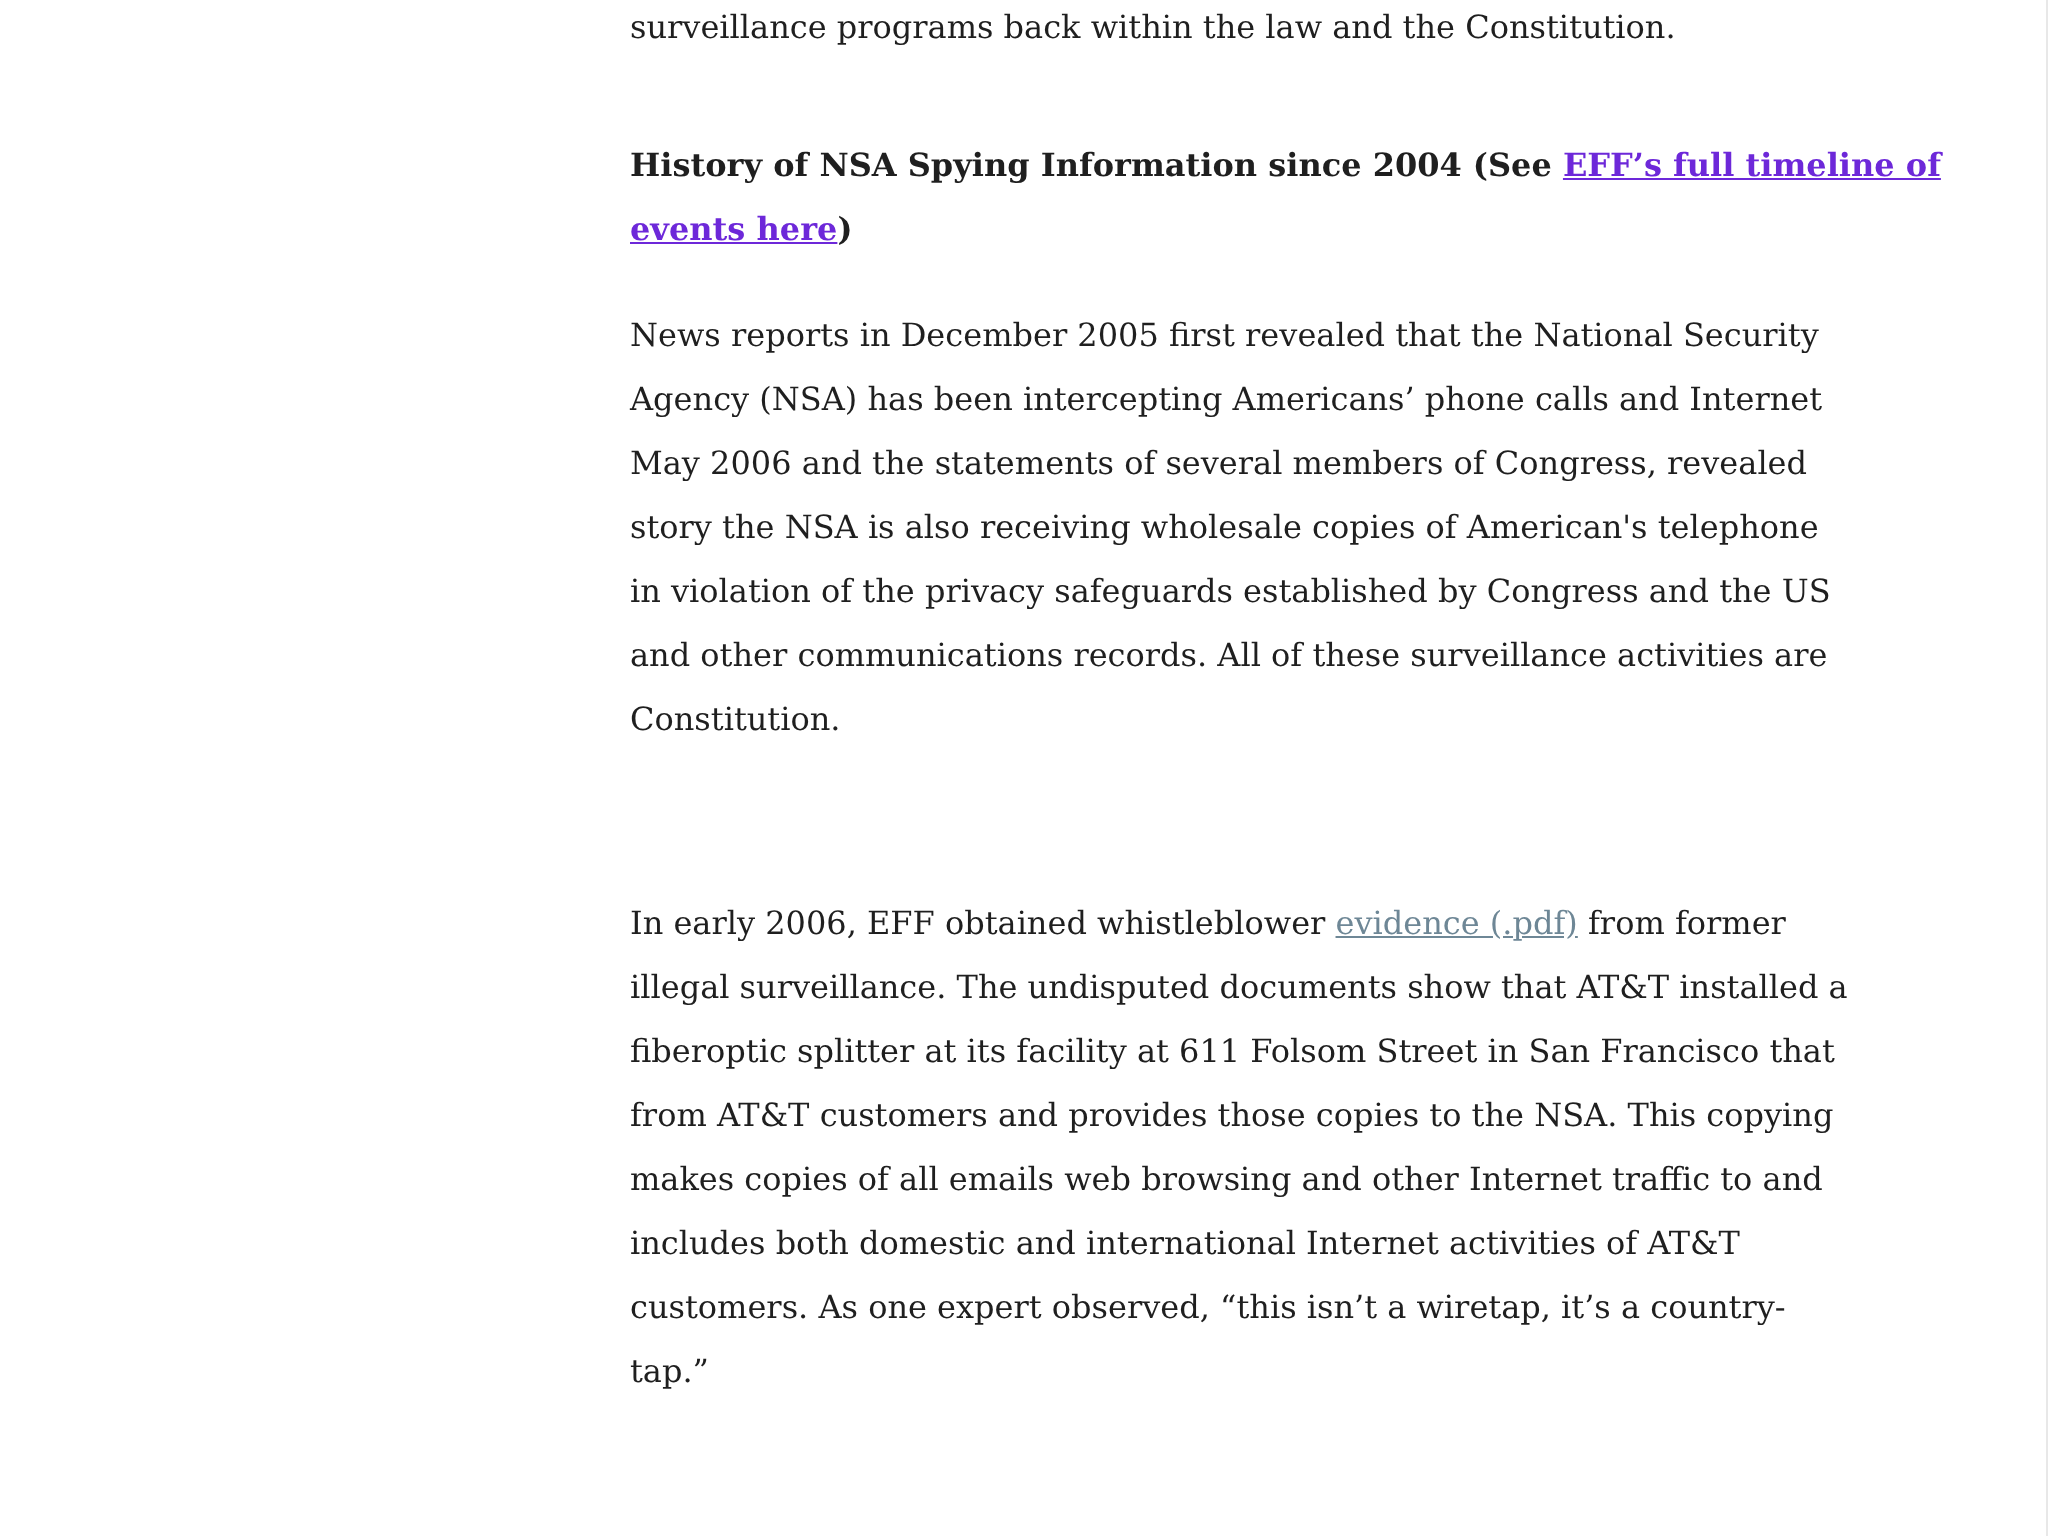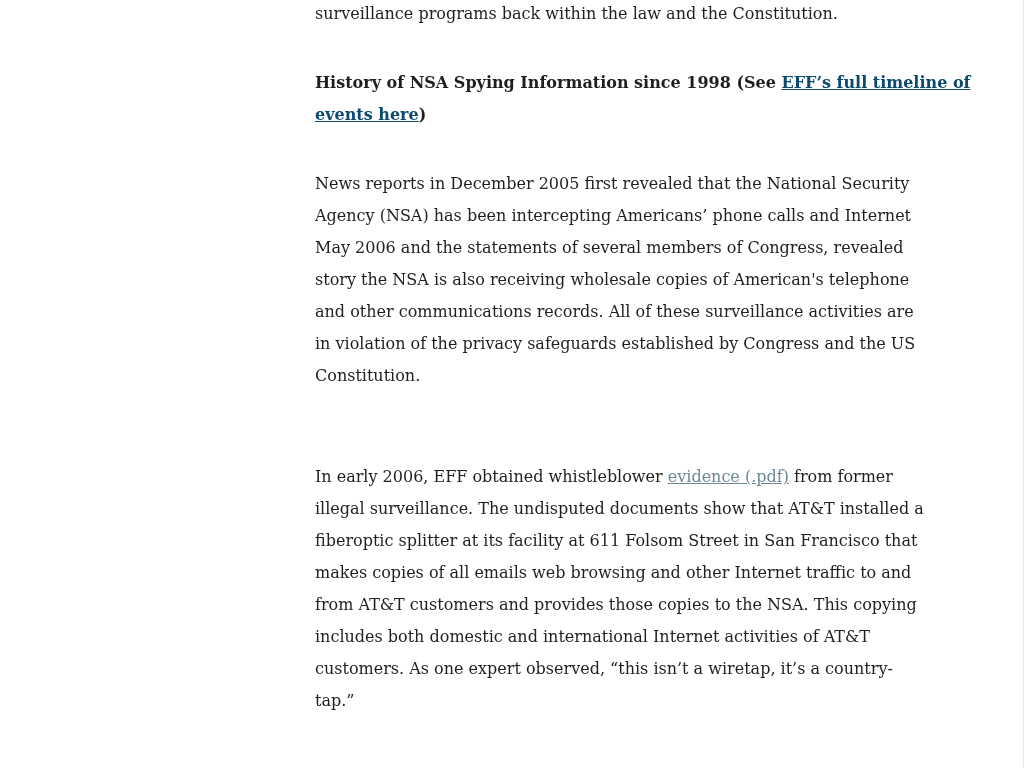--- a/index.html
+++ b/index.html
@@ -11,21 +11,21 @@
   }
   .page { position: relative; width: 1024px; height: 768px; background: #ffffff; margin-left: 20px; }
   .content {
     position: absolute; left: 295px; top: 0; width: 660px;
     color: #1f1f1f; font-size: 16px;
   }
   .para { position: absolute; left: 0; margin: 0; }
   .line { display: block; height: 32px; line-height: 32px; white-space: nowrap; }
   .heading { font-weight: bold; }
   a.hlink {
-    color: #0c4a6e; font-weight: bold;
+    color: #6d28d9; font-weight: bold;
     text-decoration: underline; cursor: pointer;
   }
   a.blink {
     color: #6e8796;
     text-decoration: underline; cursor: pointer;
   }
   
   .scrollbar {
     position: absolute; right: 0; top: 0; width: 20px; height: 768px;
     background: #f8f8f8; border-left: 1px solid #e8e8e8;
@@ -51,40 +51,40 @@
 
 <div class="page">
 
   <div class="content">
 
     <p class="para" style="top:-2px">
       <span class="line">surveillance programs back within the law and the Constitution.</span>
     </p>
 
     <p class="para heading" style="top:67px">
-      <span class="line"><span>History of NSA Spying Information since 1998 (See </span><a class="hlink">EFF’s full timeline of</a></span>
+      <span class="line"><span>History of NSA Spying Information since 2004 (See </span><a class="hlink">EFF’s full timeline of</a></span>
       <span class="line"><a class="hlink">events here</a><span>)</span></span>
     </p>
 
-    <p class="para" style="top:168px">
+    <p class="para" style="top:152px">
       <span class="line">News reports in December 2005 first revealed that the National Security</span>
       <span class="line">Agency (NSA) has been intercepting Americans’ phone calls and Internet</span>
       <span class="line">May 2006 and the statements of several members of Congress, revealed</span>
       <span class="line">story the NSA is also receiving wholesale copies of American's telephone</span>
+      <span class="line">in violation of the privacy safeguards established by Congress and the US</span>
       <span class="line">and other communications records. All of these surveillance activities are</span>
-      <span class="line">in violation of the privacy safeguards established by Congress and the US</span>
       <span class="line">Constitution.</span>
     </p>
 
-    <p class="para" style="top:461px">
+    <p class="para" style="top:446px">
       <span class="line"><span>In early 2006, EFF obtained whistleblower </span><a class="blink">evidence (.pdf)</a><span> from former</span></span>
       <span class="line">illegal surveillance. The undisputed documents show that AT&amp;T installed a</span>
       <span class="line">fiberoptic splitter at its facility at 611 Folsom Street in San Francisco that</span>
+      <span class="line">from AT&amp;T customers and provides those copies to the NSA. This copying</span>
       <span class="line">makes copies of all emails web browsing and other Internet traffic to and</span>
-      <span class="line">from AT&amp;T customers and provides those copies to the NSA. This copying</span>
       <span class="line">includes both domestic and international Internet activities of AT&amp;T</span>
       <span class="line">customers. As one expert observed, “this isn’t a wiretap, it’s a country-</span>
       <span class="line">tap.”</span>
     </p>
 
   </div>
 
   <div class="scrollbar">
     <div class="sb-btn up"><span>▲</span></div>
     <div class="sb-thumb"></div>

